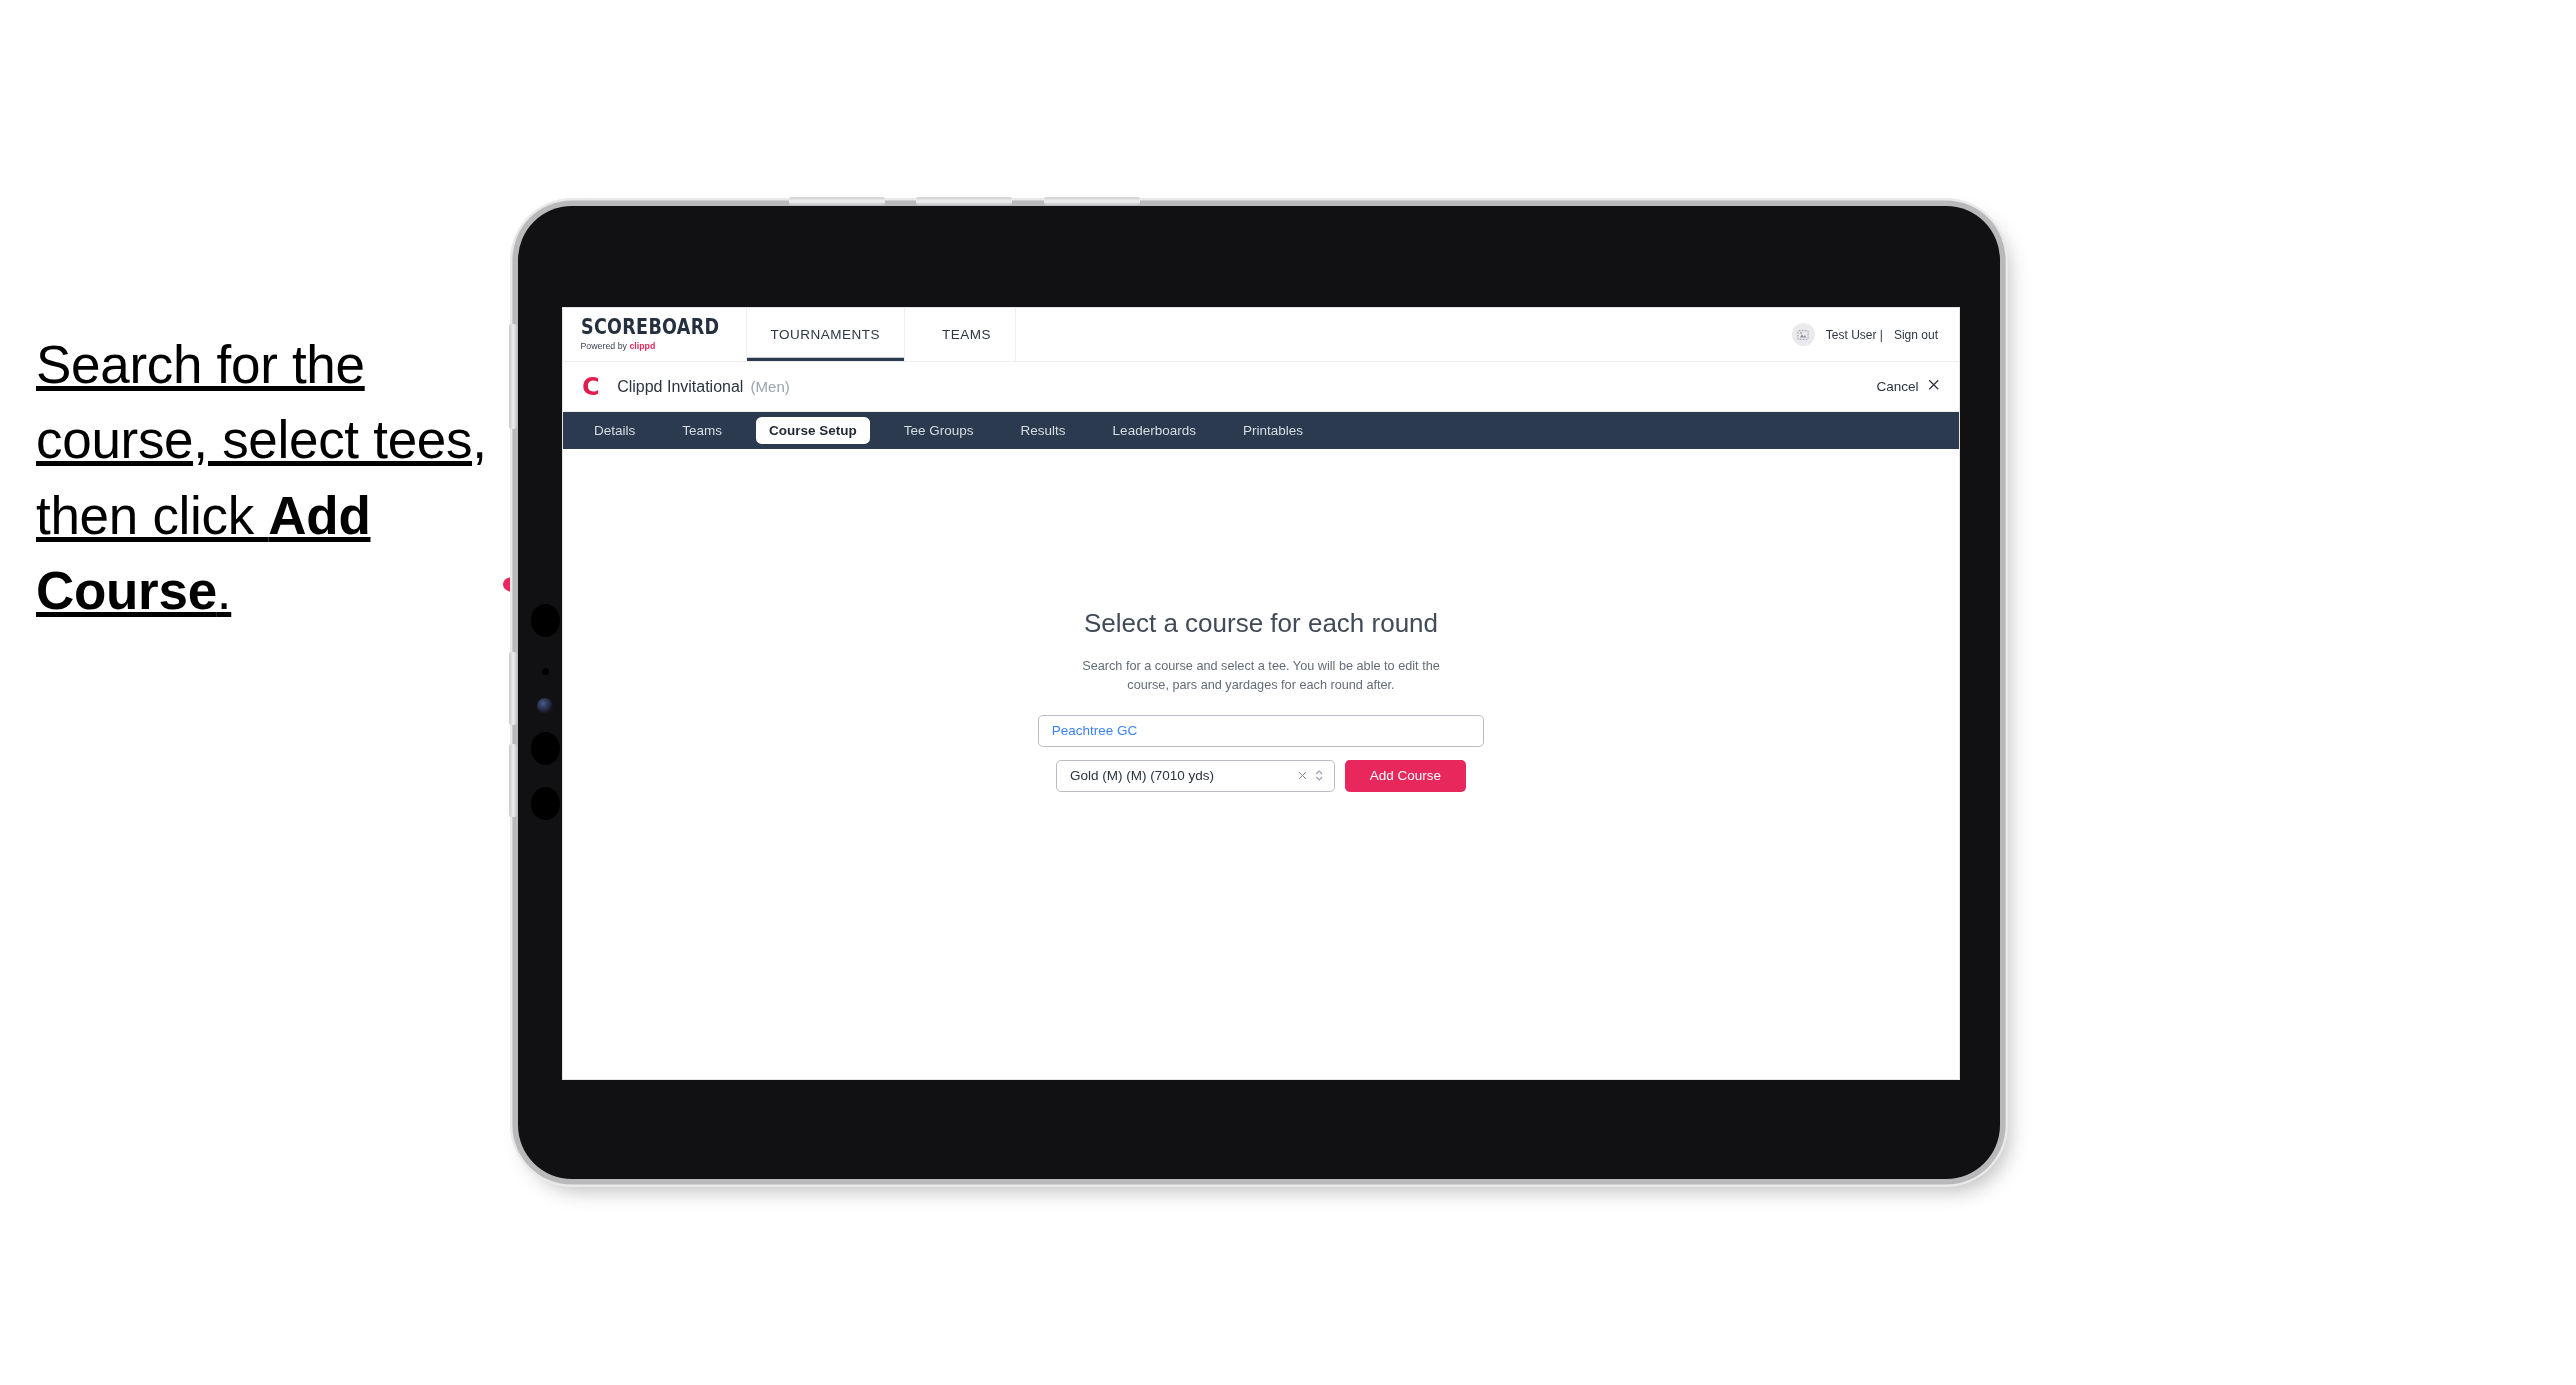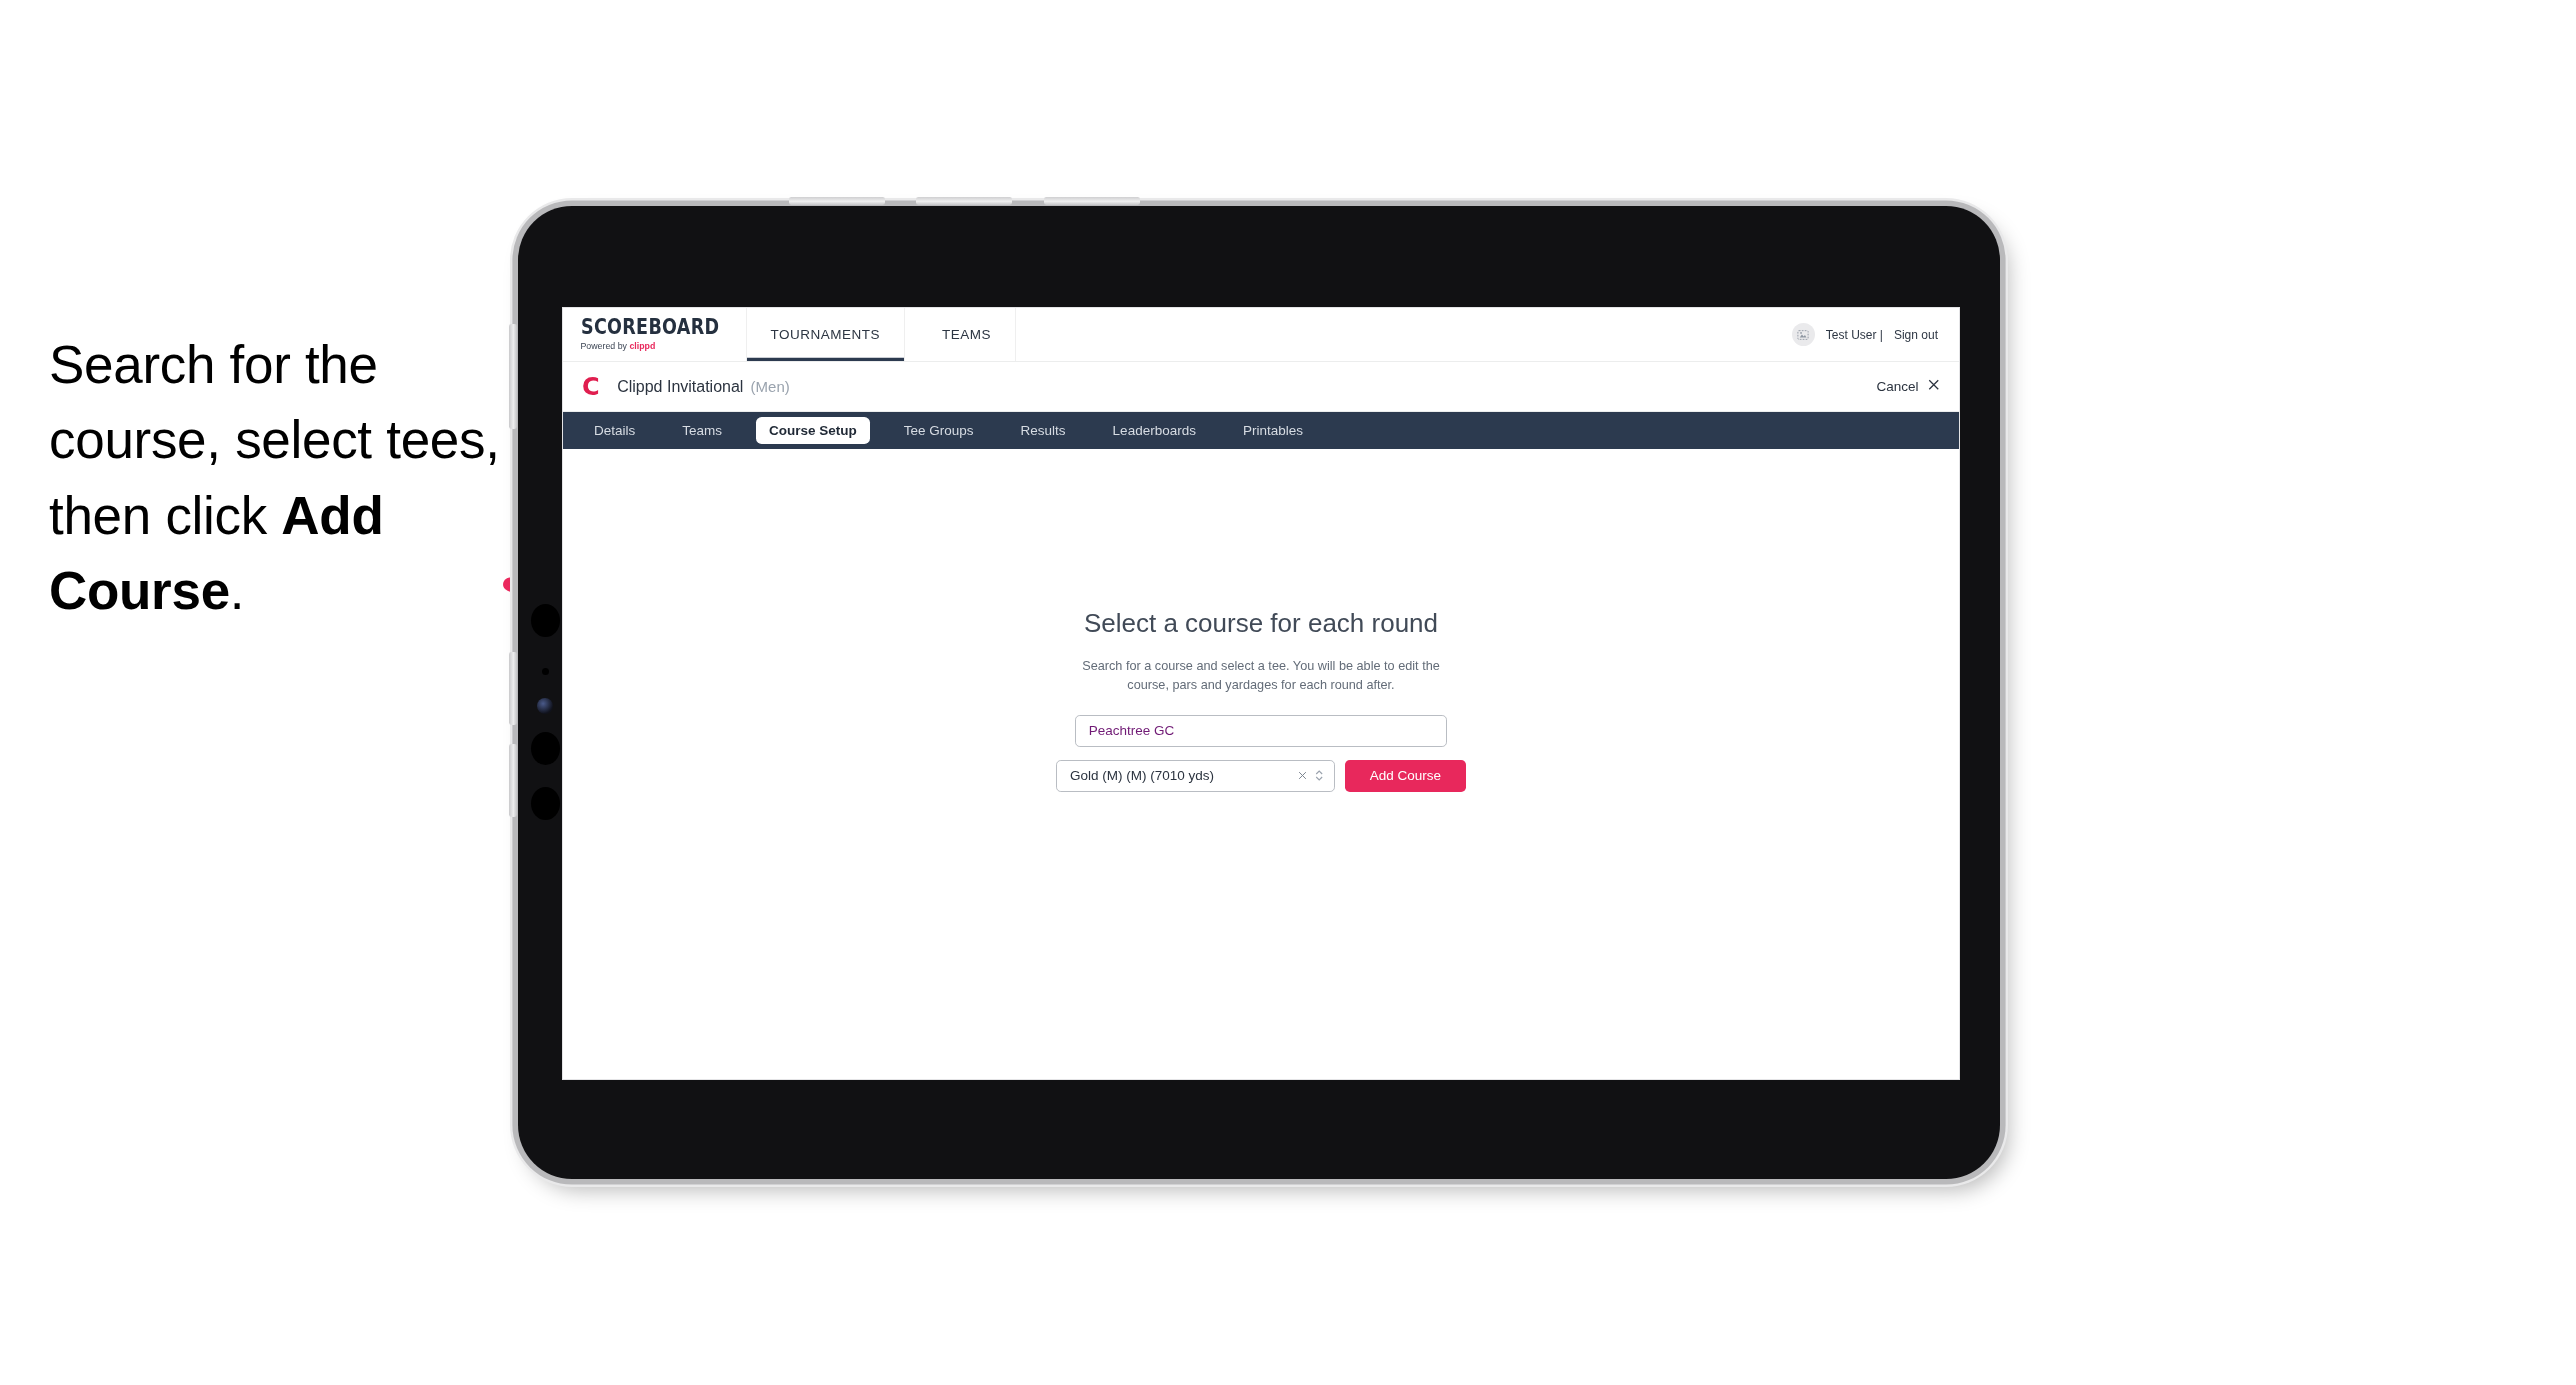--- a/index.html
+++ b/index.html
@@ -11,23 +11,24 @@
     width: 2576px;
     height: 1386px;
     position: relative;
     overflow: hidden;
     font-family: "Liberation Sans", sans-serif;
   }
 
   
   .instructions {
     position: absolute;
-    left: 49px;
+    left: 36px;
     top: 327px;
     width: 478px;
+    text-decoration: underline;
   }
   .instr-block {
     font-size: 53px;
     line-height: 1.42;
     color: #000000;
     letter-spacing: -0.3px;
   }
   .instr-block.bold {
     font-weight: bold;
   }
@@ -259,31 +260,31 @@
   }
   .center-sub {
     font-size: 12.7px;
     color: #636c78;
     line-height: 1.55;
     text-align: center;
     width: 390px;
     margin-bottom: 19px;
   }
   .field-search {
-    width: 372px;
+    width: 446px;
     height: 32px;
     border: 0.8px solid #b9bdc3;
     border-radius: 4.8px;
     background: #ffffff;
     display: flex;
     align-items: center;
     padding: 0 12.7px;
     box-sizing: border-box;
     font-size: 13.5px;
-    color: #701a75;
+    color: #3b82f6;
     margin-bottom: 12.7px;
     cursor: text;
   }
   .row-tee {
     display: flex;
     align-items: center;
     gap: 9.6px;
   }
   .field-tee {
     width: 279px;

